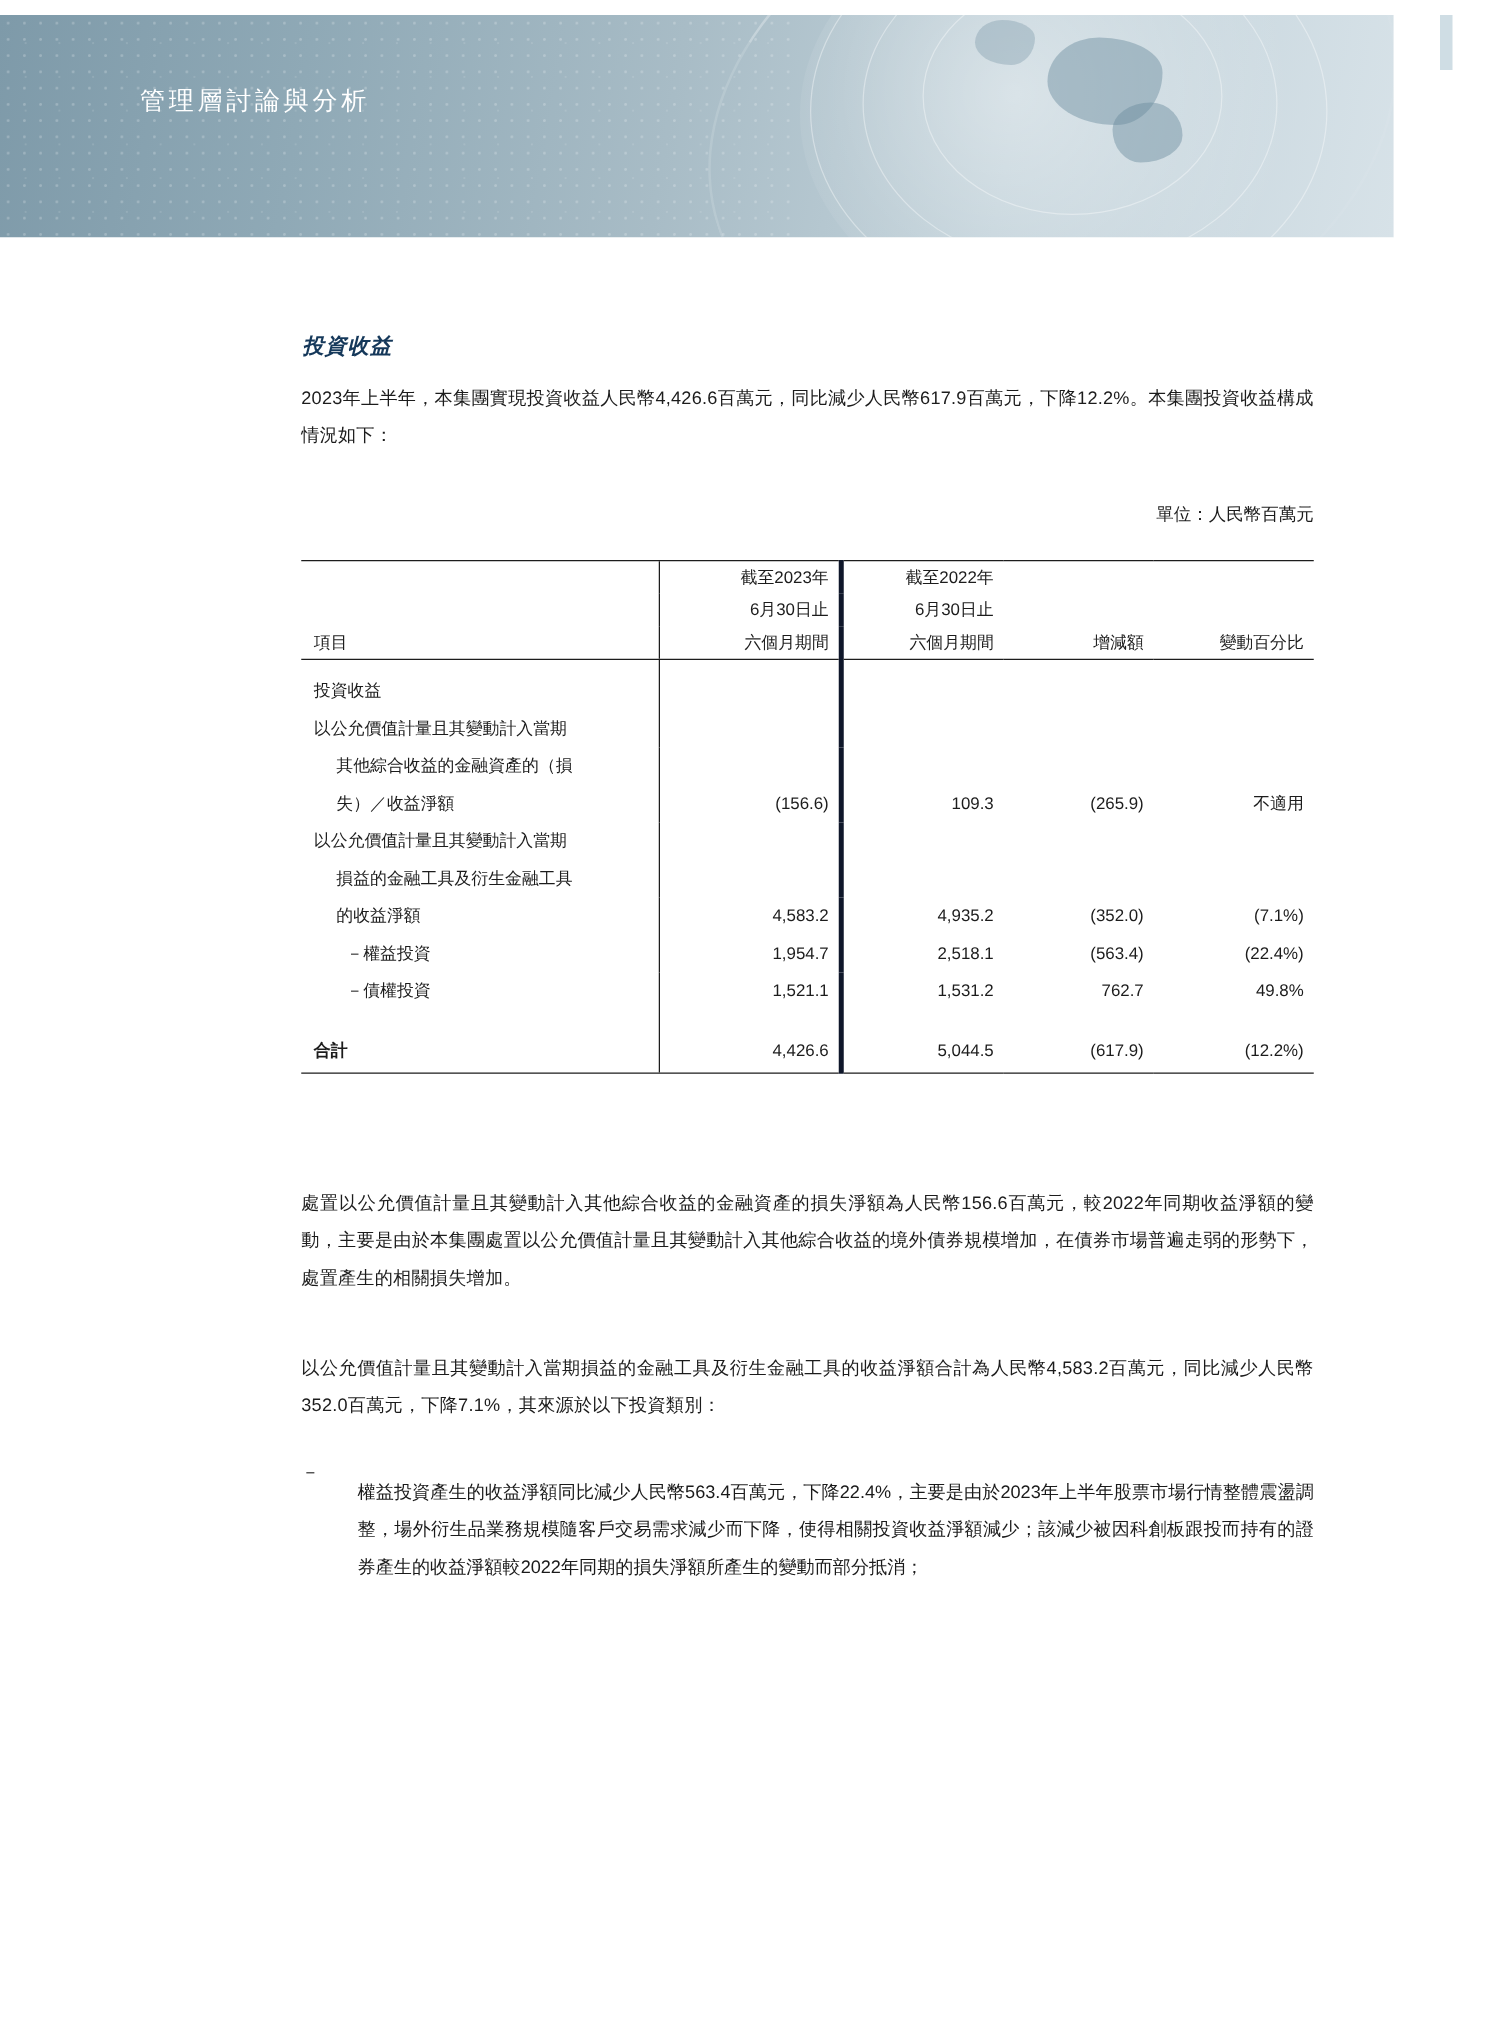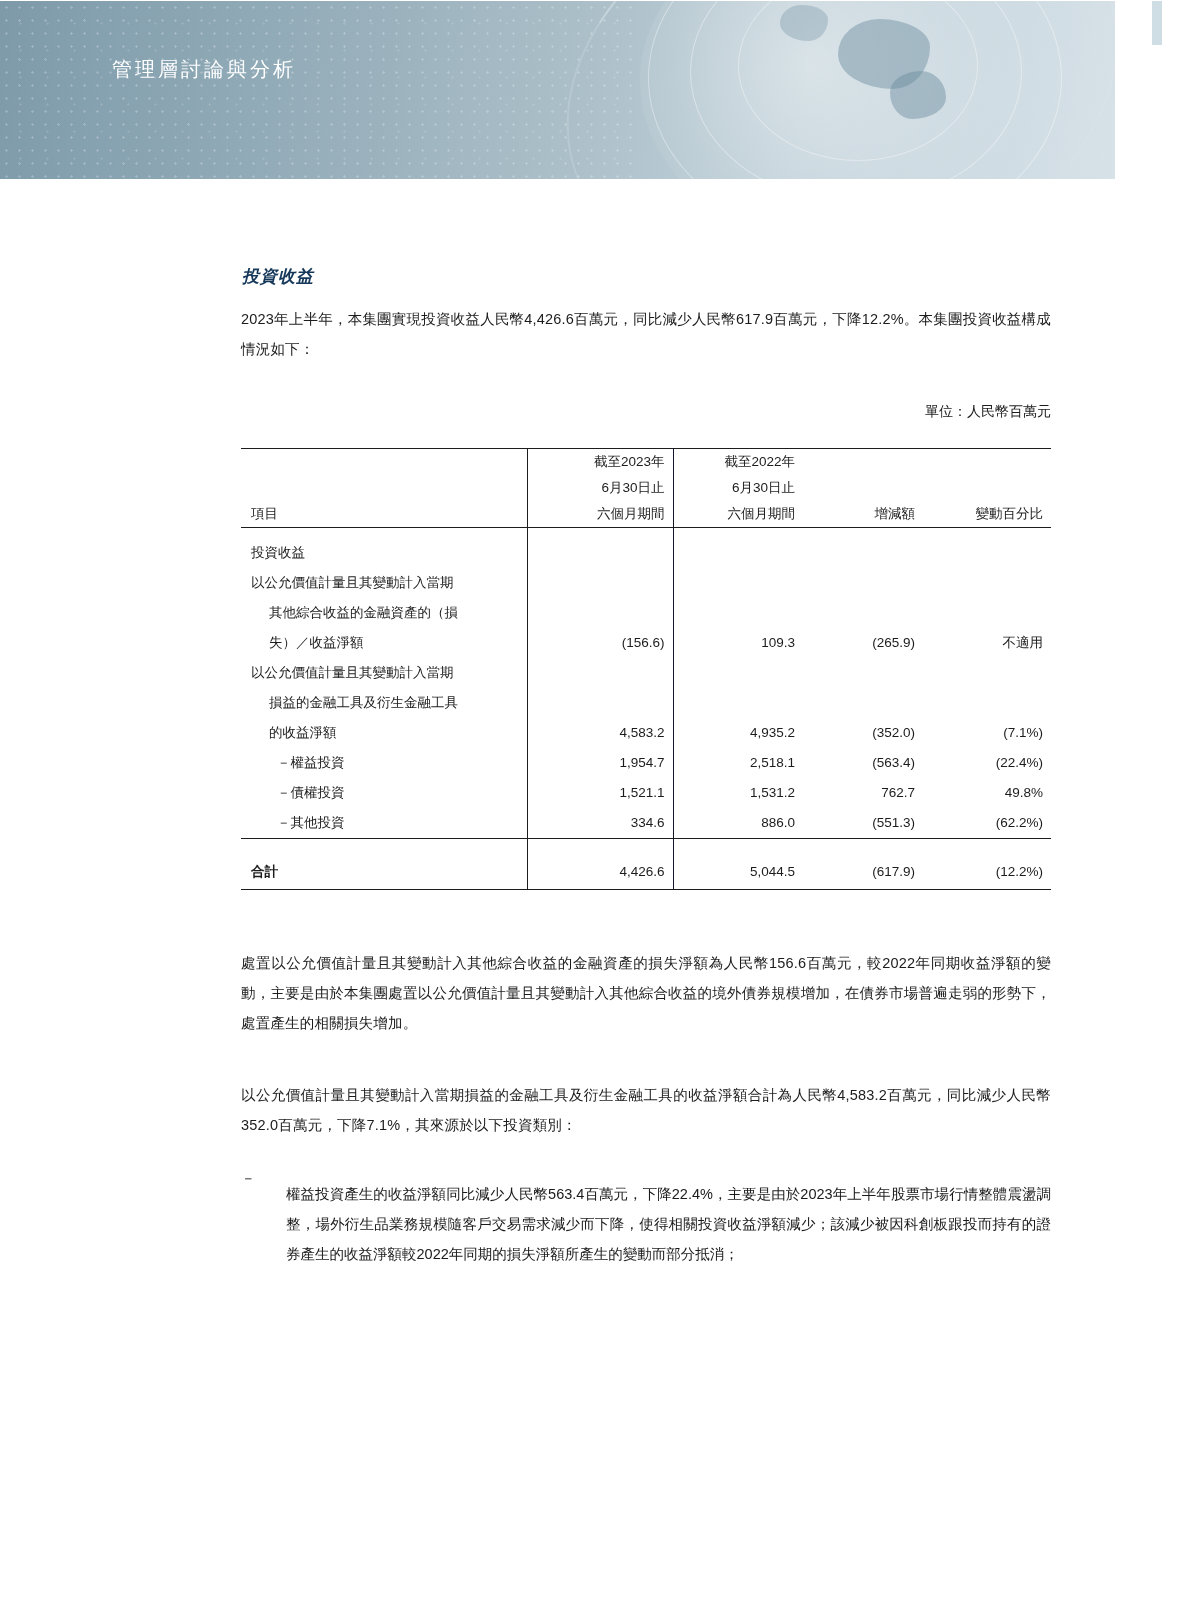--- a/index.html
+++ b/index.html
@@ -12,21 +12,21 @@
     background: #ffffff;
     font-family: "Liberation Sans", "DejaVu Sans", sans-serif;
     color: #1a1a1a;
     position: relative;
     overflow: hidden;
   }
 
   
   .header-banner {
     position: absolute;
-    top: 1px;
+    top: 12px;
     left: 0;
     width: 1190px;
     height: 178px;
     overflow: hidden;
   }
   .banner-bg {
     position: absolute;
     top: 0; left: 0;
     width: 1115px;
     height: 178px;
@@ -188,21 +188,21 @@
   .indent1 { padding-left: 28px !important; }
   .indent2 { padding-left: 36px !important; }
 
   .spacer-row td { height: 16px; line-height: 16px; }
   .total-row td { line-height: 34px; font-size: 13.5px; }
   .total-row td.item { padding-left: 10px; font-weight: bold; }
   .total-row td.num { text-align: right; padding-right: 8px; }
 
   
   .vline-l { border-left: 1px solid #1c1c1c; }
-  .vline-r { border-right: 1px solid #0f172a; }
+  .vline-r { border-right: 4px solid #0f172a; }
 
   
   .p-2 {
     top: 770px;
     left: 241px;
     width: 810px;
   }
   .p-3 {
     top: 902px;
     left: 241px;
@@ -357,27 +357,20 @@
         </tr>
 
         <tr class="body-row">
           <td class="item indent2">－債權投資</td>
           <td class="num vline-l vline-r b">1,521.1</td>
           <td class="num">1,531.2</td>
           <td class="num">762.7</td>
           <td class="num">49.8%</td>
         </tr>
 
-        <tr class="body-row">
-          <td class="item indent2 rule-bottom">－其他投資</td>
-          <td class="num vline-l vline-r b rule-bottom">334.6</td>
-          <td class="num rule-bottom">886.0</td>
-          <td class="num rule-bottom">(551.3)</td>
-          <td class="num rule-bottom">(62.2%)</td>
-        </tr>
 
         <tr class="spacer-row">
           <td></td>
           <td class="vline-l vline-r"></td>
           <td></td>
           <td></td>
           <td></td>
         </tr>
 
         <tr class="total-row">

